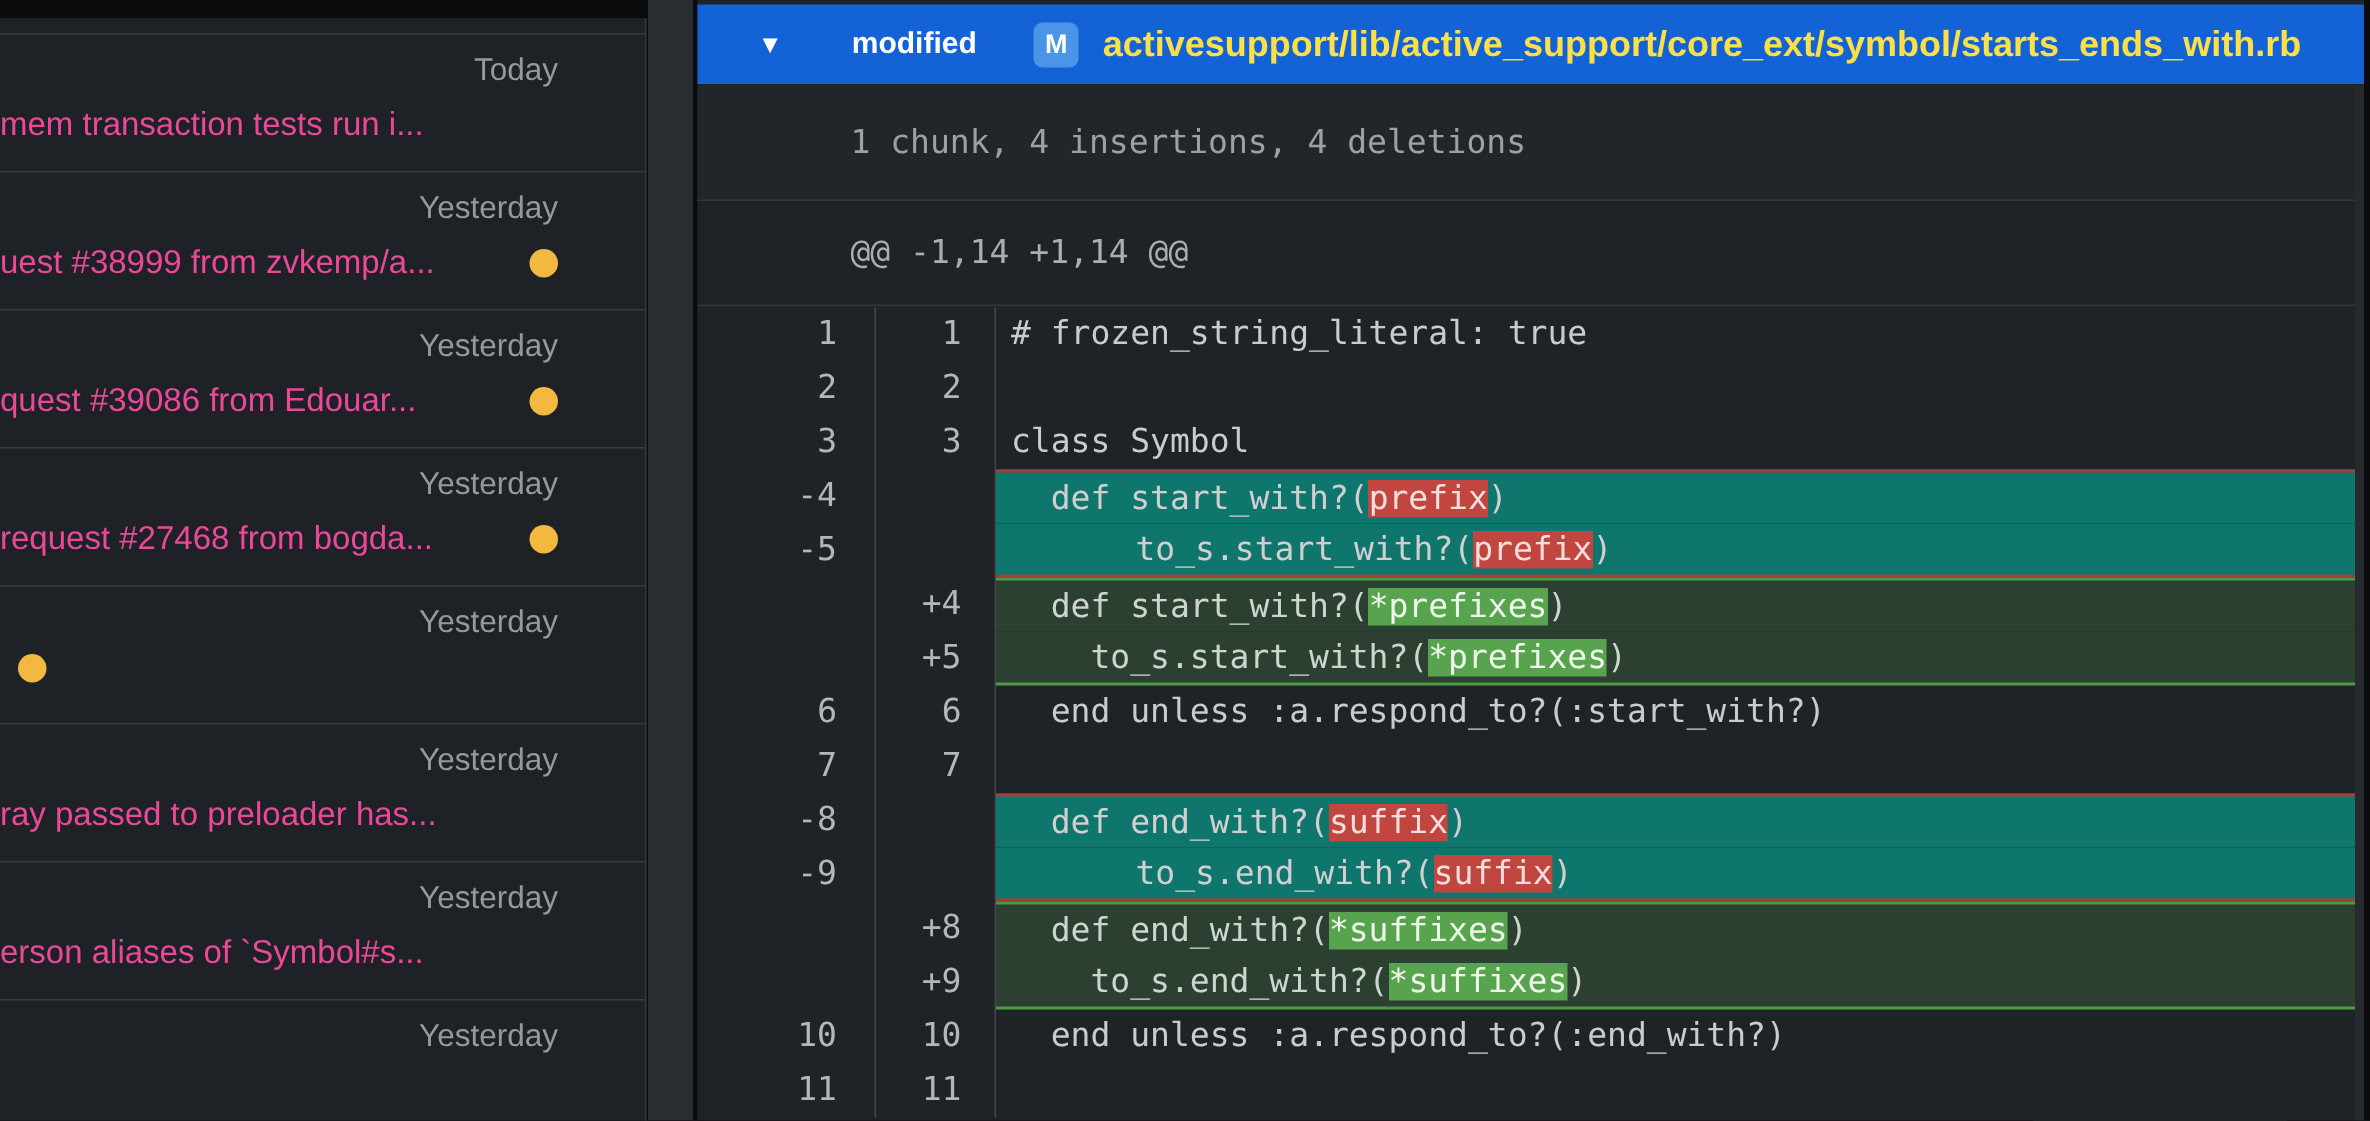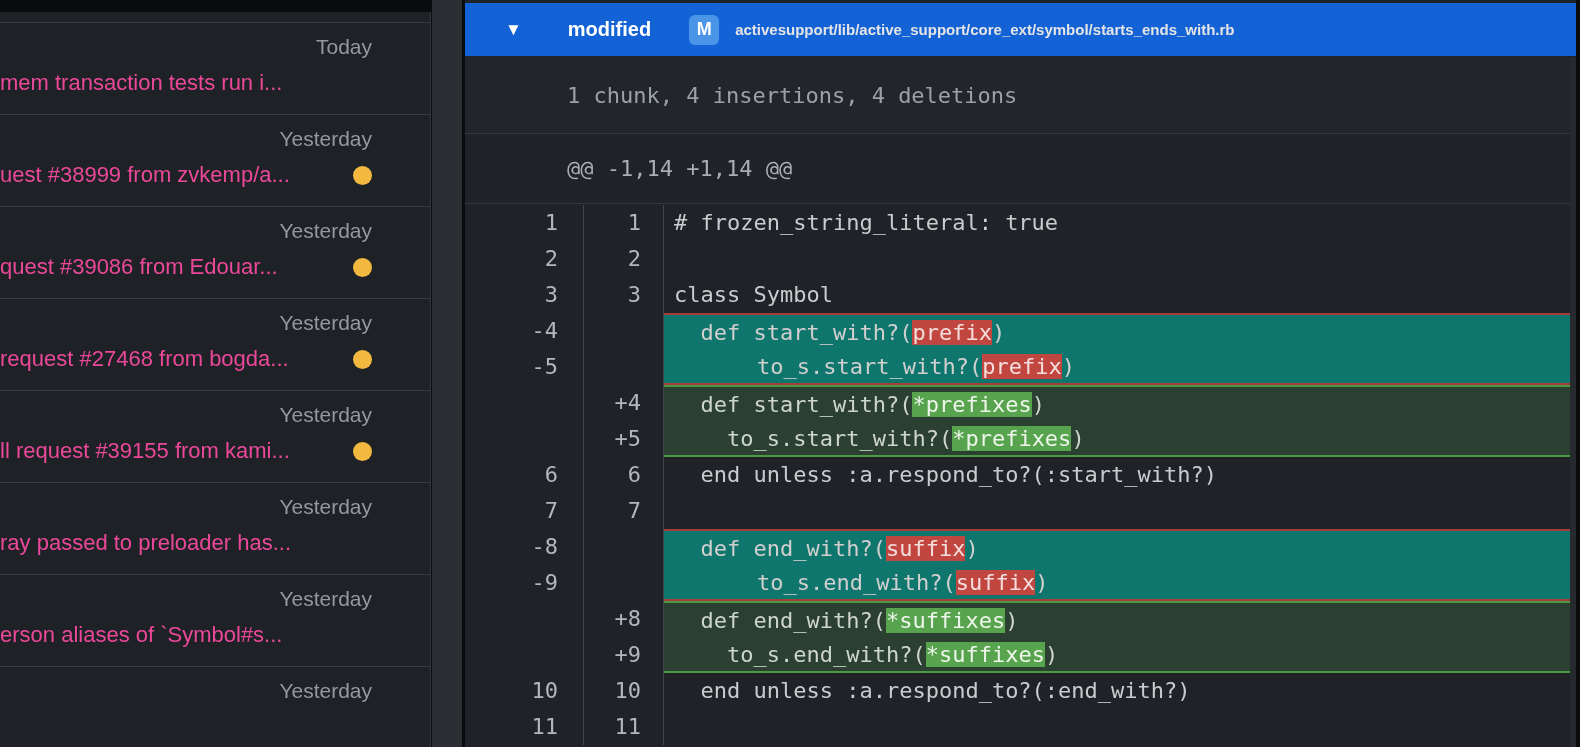--- a/index.html
+++ b/index.html
@@ -48,21 +48,21 @@
     background:#1463d6;display:flex;align-items:center;
     padding-left:40px;box-sizing:border-box;
   }
   .tri{color:#ffffff;font-size:17px;line-height:1;}
   .status{margin-left:46px;color:#ffffff;font-size:20px;font-weight:600;}
   .badge{
     margin-left:38px;width:30px;height:30px;border-radius:6px;background:#4a95e8;
     color:#ffffff;font-size:18px;font-weight:700;
     display:flex;align-items:center;justify-content:center;flex:none;
   }
-  .path{margin-left:16px;color:#e5e5e5;font-size:15px;font-weight:600;}
+  .path{margin-left:16px;color:#fde047;font-size:24px;font-weight:600;}
   .band{
     position:absolute;left:0;right:10px;
     display:flex;align-items:center;padding-left:102px;box-sizing:border-box;
     font-family:"DejaVu Sans Mono",monospace;font-size:22px;
     border-bottom:1px solid #33383d;
   }
   .summary{top:57px;height:77px;color:#9ba1a7;background:#22262b;}
   .hunk{top:134px;height:70px;color:#a9aeb3;}
   .rows{position:absolute;top:205px;left:0;right:10px;}
   .drow{
@@ -123,21 +123,20 @@
     <div class="commit-row">
       <div class="c-date">Yesterday</div>
       <div class="c-line">
         <span class="c-msg">request #27468 from bogda...</span>
         <span class="c-dot"></span>
       </div>
     </div>
     <div class="commit-row">
       <div class="c-date">Yesterday</div>
       <div class="c-line">
-        <span class="c-msg">ll request #39155 from kami...</span>
         <span class="c-dot"></span>
       </div>
     </div>
     <div class="commit-row">
       <div class="c-date">Yesterday</div>
       <div class="c-line">
         <span class="c-msg">ray passed to preloader has...</span>
       </div>
     </div>
     <div class="commit-row">

